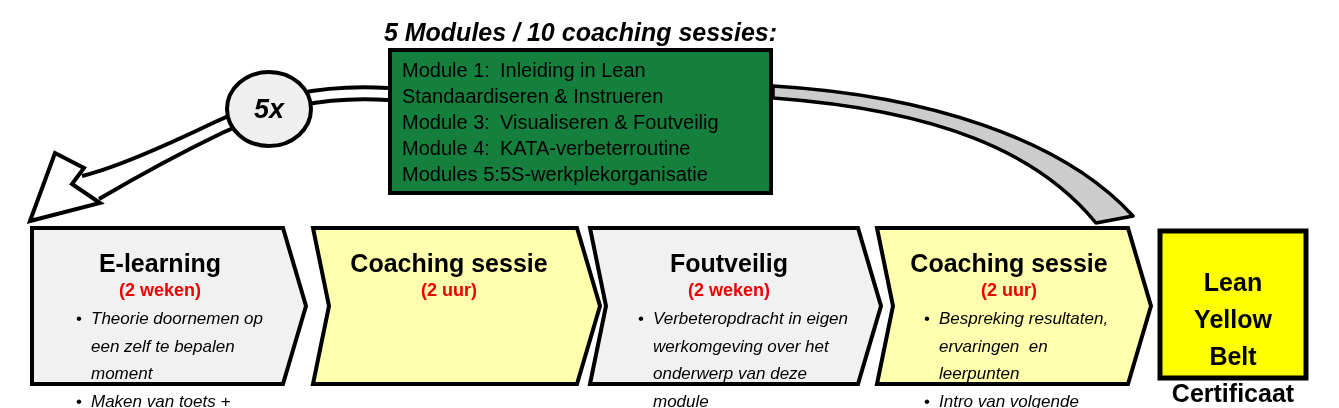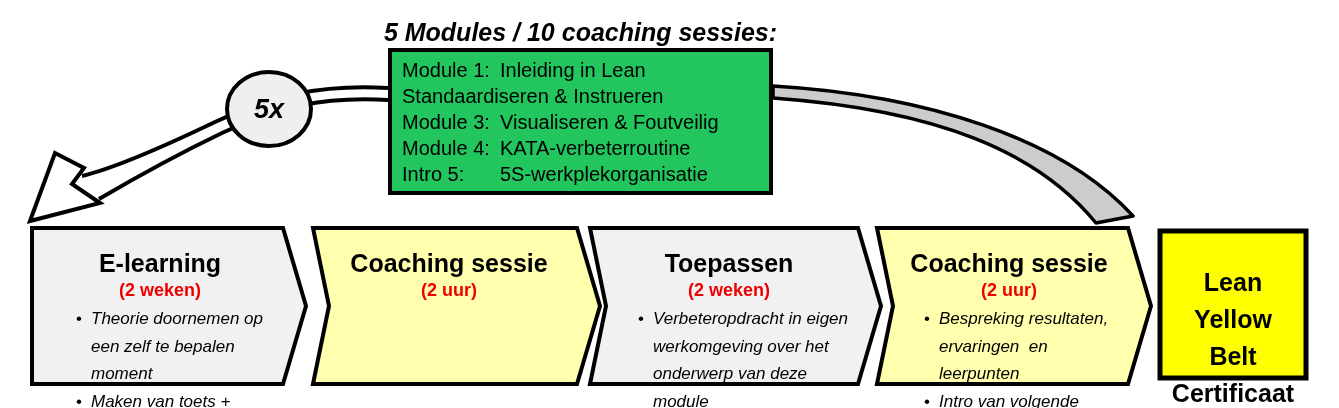--- a/index.html
+++ b/index.html
@@ -18,21 +18,21 @@
     position:absolute;left:358px;top:18px;width:445px;
     text-align:center;
     font-size:25px;font-weight:bold;font-style:italic;
     letter-spacing:0px;
   }
 
   
   .modules-box{
     position:absolute;left:388px;top:48px;width:385px;height:147px;
     box-sizing:border-box;
-    border:4px solid #000;background:#22c55e;
+    border:4px solid #000;background:#15803d;
     padding:5px 8px 4px 10px;
     display:flex;flex-direction:column;justify-content:space-around;
     z-index:4;
   }
   .module-row{display:flex;white-space:nowrap;font-size:20px;line-height:26px;}
   .module-label{flex:0 0 98px;}
 
   
   .loop-badge-label{
     position:absolute;left:227px;top:72px;width:84px;height:74px;
@@ -112,21 +112,21 @@
     </div>
     <div class="module-row">
       <span class="module-label">Module 3:</span>
       <span class="module-name">Visualiseren &amp; Foutveilig</span>
     </div>
     <div class="module-row">
       <span class="module-label">Module 4:</span>
       <span class="module-name">KATA-verbeterroutine</span>
     </div>
     <div class="module-row">
-      <span class="module-label">Intro 5:</span>
+      <span class="module-label">Modules 5:</span>
       <span class="module-name">5S-werkplekorganisatie</span>
     </div>
   </div>
 
   <div class="loop-badge-label">5x</div>
 
   <div class="step-text step-1">
     <div class="step-title">E-learning</div>
     <div class="step-duration">(2 weken)</div>
     <ul class="step-bullets">
@@ -134,21 +134,21 @@
       <li>Maken van toets + oefening</li>
     </ul>
   </div>
 
   <div class="step-text step-2">
     <div class="step-title">Coaching sessie</div>
     <div class="step-duration">(2 uur)</div>
   </div>
 
   <div class="step-text step-3">
-    <div class="step-title">Toepassen</div>
+    <div class="step-title">Foutveilig</div>
     <div class="step-duration">(2 weken)</div>
     <ul class="step-bullets">
       <li>Verbeteropdracht in eigen werkomgeving over het onderwerp van deze module</li>
     </ul>
   </div>
 
   <div class="step-text step-4">
     <div class="step-title">Coaching sessie</div>
     <div class="step-duration">(2 uur)</div>
     <ul class="step-bullets">

